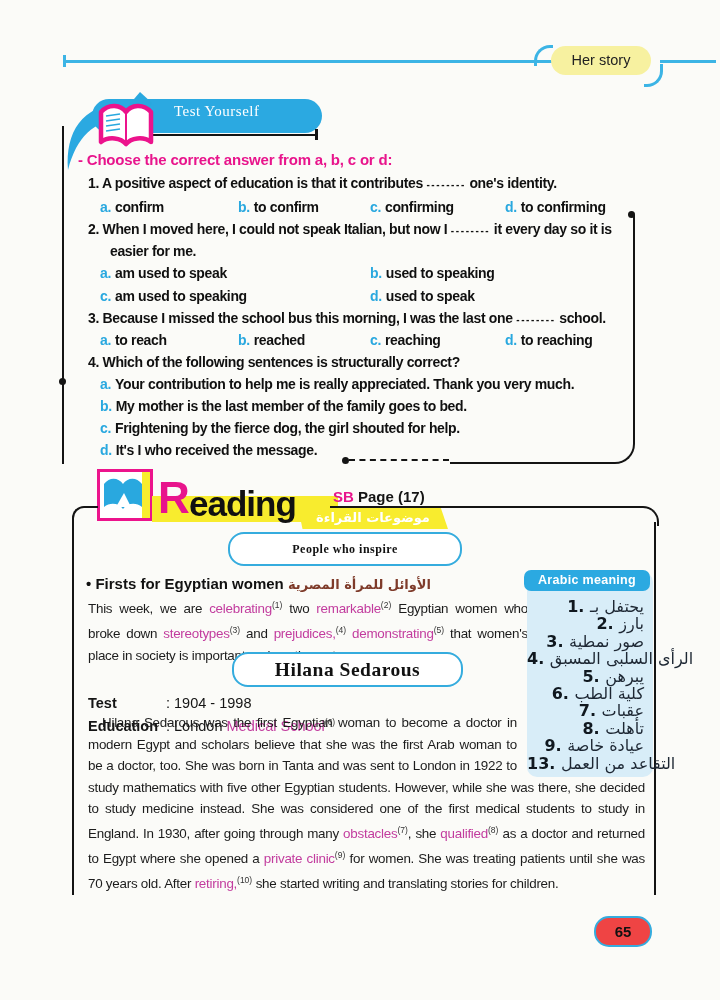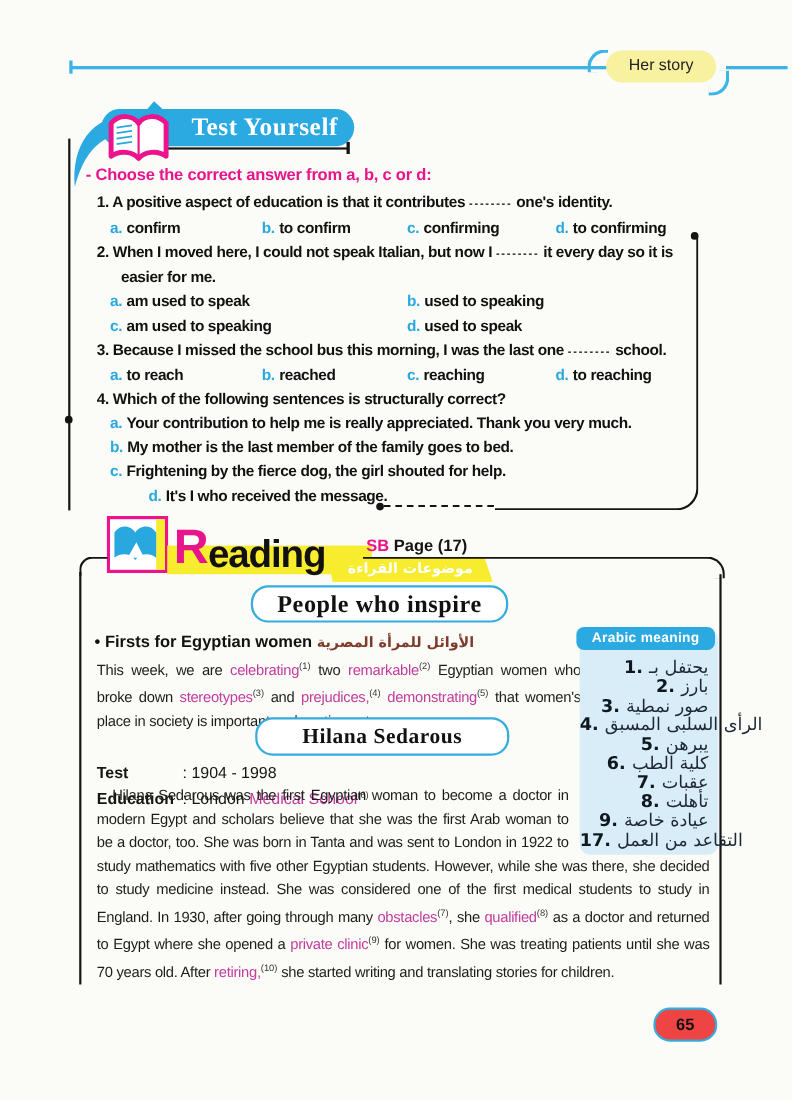--- a/index.html
+++ b/index.html
@@ -7,21 +7,21 @@
         font-family:"Liberation Sans",sans-serif;color:#141414;}
   .abs{position:absolute;}
   
   .topline{border-top:3px solid #3CB4E5;height:0;}
   .tick-c{background:#3CB4E5;}
   .curlL{width:16px;height:18px;border-top:3px solid #3CB4E5;border-left:3px solid #3CB4E5;border-top-left-radius:16px;}
   .curlR{width:16px;height:20px;border-bottom:3px solid #3CB4E5;border-right:3px solid #3CB4E5;border-bottom-right-radius:16px;}
   .pill{background:#F7F1A0;border-radius:15px;text-align:center;font-size:14.5px;color:#222;}
   
   .banner{background:#2BA9E1;border-radius:17px;}
-  .ty-title{font-family:"Liberation Serif",serif;font-weight:bold;font-size:23px;color:#fff;letter-spacing:.5px;white-space:nowrap;}
+  .ty-title{font-family:"Liberation Serif",serif;font-weight:normal;font-size:15px;color:#fff;letter-spacing:.5px;white-space:nowrap;}
   .bline{border-top:2.6px solid #141414;height:0;}
   .tick-b{background:#141414;}
   .dot{width:7px;height:7px;border-radius:50%;background:#141414;}
   
   .leftB{border-left:2.6px solid #141414;width:0;}
   .rbox{border-right:2.6px solid #141414;border-bottom:2.6px solid #141414;border-bottom-right-radius:20px;}
   .dashline{border-top:2.6px dashed #141414;height:0;}
   
   .instr{font-weight:bold;font-size:15px;color:#E8148C;white-space:nowrap;letter-spacing:-0.2px;}
   .qline{font-weight:bold;font-size:14px;letter-spacing:-0.35px;color:#101010;white-space:nowrap;}
@@ -37,21 +37,21 @@
          font-family:"DejaVu Sans",sans-serif;font-weight:bold;font-size:13px;color:#fff;}
   .bigR{font-weight:bold;font-size:44px;line-height:1;color:#E8148C;letter-spacing:-1px;}
   .eading{font-weight:bold;font-size:35px;line-height:1;color:#111;letter-spacing:-1px;}
   .sbline{font-weight:bold;font-size:15px;white-space:nowrap;}
   .sb{color:#E8148C;}
   .topbar{border-top:2.6px solid #141414;border-right:2.6px solid #141414;border-top-right-radius:16px;}
   .lstub{border-left:2.6px solid #141414;border-top:2.6px solid #141414;border-top-left-radius:12px;}
   .boxV{border-left:2.6px solid #141414;width:0;}
   
   .titlebox{border:2.4px solid #35ACDE;border-radius:16px;background:#fff;text-align:center;
-            font-family:"Liberation Serif",serif;font-weight:bold;font-size:22px;color:#111;letter-spacing:.5px;}
+            font-family:"Liberation Serif",serif;font-weight:bold;font-size:12px;color:#111;letter-spacing:.5px;}
   .firsts{font-weight:bold;font-size:15px;color:#111;white-space:nowrap;}
   .seg-ar{font-family:"DejaVu Sans",sans-serif;color:#7E3B2A;font-size:13px;font-weight:bold;text-align:right;}
   .para{text-align:justify;font-size:13.4px;line-height:21.5px;color:#1c1c1c;letter-spacing:-0.25px;}
   .seg-v{color:#C23C9E;}
   .para sup,.inforow sup{font-size:8.5px;color:#333;letter-spacing:0;}
   .spacer{float:right;width:128px;height:63px;}
   .inforow{font-size:14.5px;color:#151515;white-space:nowrap;}
   .inflabel{display:inline-block;width:78px;font-weight:bold;}
   
   .panel{background:#D8EDF8;border-radius:10px;}
@@ -134,21 +134,21 @@
   <div class="abs qline" style="left:88px;top:354px;"><span>4. Which of the following sentences is structurally correct?</span></div>
   <div class="abs optrow" style="left:100px;top:376px;">
       <span class="opt"><span class="ol">a.</span>Your contribution to help me is really appreciated. Thank you very much.</span>
     </div>
   <div class="abs optrow" style="left:100px;top:420px;">
       <span class="opt"><span class="ol">c.</span>Frightening by the fierce dog, the girl shouted for help.</span>
     </div>
   <div class="abs optrow" style="left:100px;top:398px;">
       <span class="opt"><span class="ol">b.</span>My mother is the last member of the family goes to bed.</span>
     </div>
-  <div class="abs optrow" style="left:100px;top:442px;margin-left:35px;">
+  <div class="abs optrow" style="left:100px;top:442px;">
       <span class="opt"><span class="ol">d.</span>It's I who received the message.</span>
     </div>
 
   <svg class="abs" style="left:97px;top:469px;" width="56" height="52" viewBox="0 0 56 52">
     <rect x="1.5" y="1.5" width="53" height="49" fill="#ffffff" stroke="#EC138C" stroke-width="3"></rect>
     <rect x="45" y="3" width="8" height="46" fill="#F8EC2E"></rect>
     <path d="M7,15 C13,7 22,9 26,15 C30,9 39,7 45,15 L45,38 C39,33 30,34 26,40 C22,34 13,33 7,38 Z" fill="#29A8DF"></path>
     <polygon points="19,38 27,24 34,38" fill="#ffffff"></polygon>
   </svg>
   <div class="abs ystrip" style="left:152px;top:496px;width:186px;height:26px;"></div>
@@ -175,21 +175,21 @@
   <div class="abs aitems" style="left:527px;top:598px;width:124px;">
       <div class="ai"><b>1. </b>يحتفل بـ</div>
       <div class="ai"><b>2. </b>بارز</div>
       <div class="ai"><b>3. </b>صور نمطية</div>
       <div class="ai"><b>4. </b>الرأى السلبى المسبق</div>
       <div class="ai"><b>5. </b>يبرهن</div>
       <div class="ai"><b>6. </b>كلية الطب</div>
       <div class="ai"><b>7. </b>عقبات</div>
       <div class="ai"><b>8. </b>تأهلت</div>
       <div class="ai"><b>9. </b>عيادة خاصة</div>
-      <div class="ai"><b>17. </b>التقاعد من العمل</div>
+      <div class="ai"><b>13. </b>التقاعد من العمل</div>
     </div>
 
   <div class="abs titlebox" style="left:232px;top:652px;width:227px;height:31px;line-height:31px;font-size:19.5px;">Hilana Sedarous</div>
 
   <div class="abs inforow" style="left:88px;top:695px;">
     <span class="inflabel">Test</span><span><span>: 1904 - 1998</span></span>
   </div>
   <div class="abs inforow" style="left:88px;top:717px;">
     <span class="inflabel">Education</span><span><span>: London </span><span class="seg-v">Medical School</span><sup>(6)</sup></span>
   </div>

